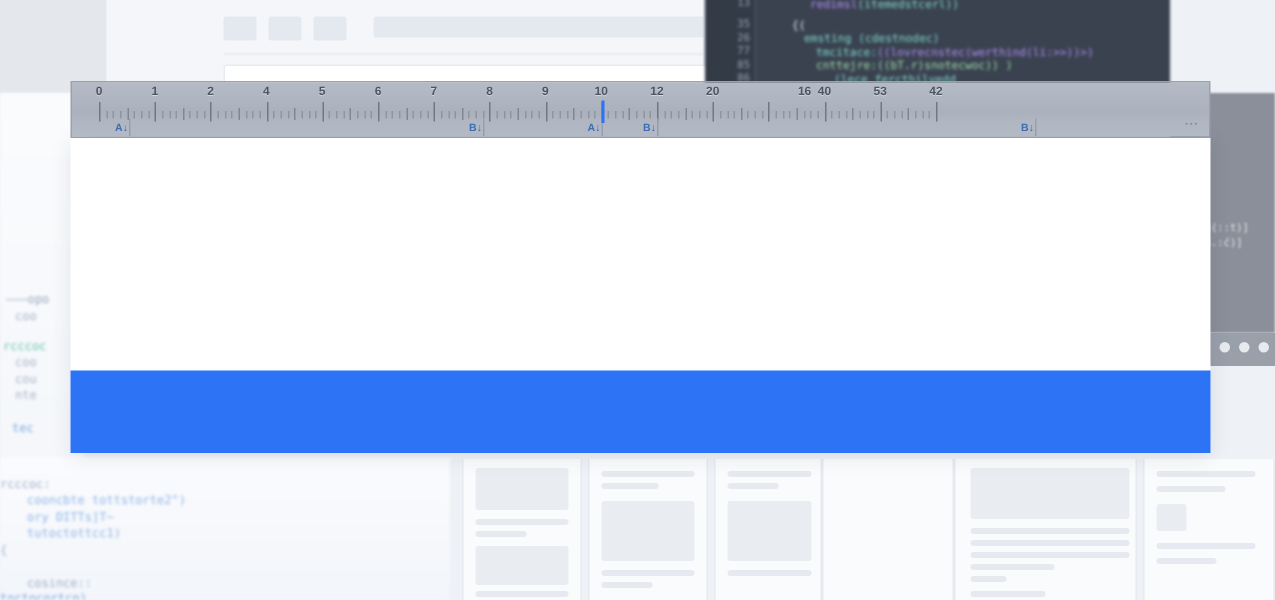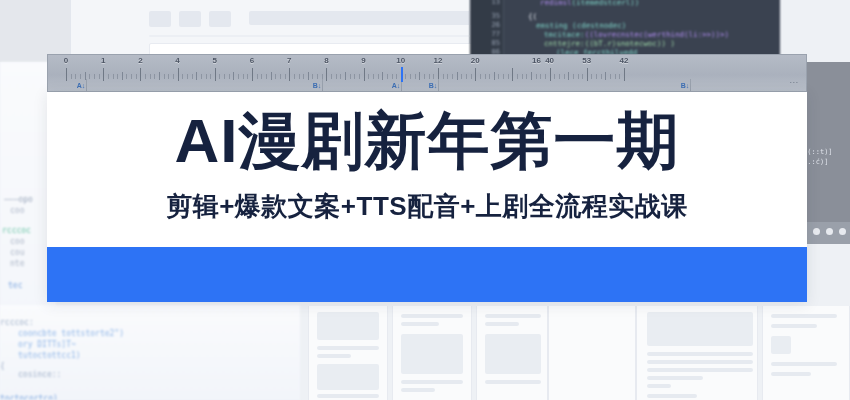--- a/index.html
+++ b/index.html
@@ -180,21 +180,21 @@
     <div class="cl" style="left:8px;top:218px;color:#7fa8e0;">tec</div>
     <div class="cl" style="left:8px;top:250px;color:#7fa8e0;">cnt</div>
   </div>
 
   <div class="bg-panel code-light" style="left:0;top:305px;width:300px;height:95px;">
     <div class="cl" style="left:0px;top:12px;color:#9fb0c9;">rcccoc:</div>
     <div class="cl" style="left:18px;top:23px;color:#8fb6e8;">cooncbte tottstorte2")</div>
     <div class="cl" style="left:18px;top:34px;color:#8fb6e8;">ory DITTs]T~</div>
     <div class="cl" style="left:18px;top:45px;color:#8fb6e8;">tutoctottcc1)</div>
     <div class="cl" style="left:0px;top:56px;color:#9fb0c9;">{</div>
-    <div class="cl" style="left:18px;top:64px;color:#9fb0c9;">cosince::</div>
+    <div class="cl" style="left:18px;top:78px;color:#9fb0c9;">cosince::</div>
     <div class="cl" style="left:0px;top:88px;color:#7fa8e0;">toctocortco)</div>
   </div>
 
   <div class="wf-card" style="left:308px;top:306px;width:80px;height:94px;">
     <div class="wf-block" style="left:8px;top:6px;width:62px;height:28px;"></div>
     <div class="wf-line" style="left:8px;top:40px;width:62px;height:4px;"></div>
     <div class="wf-line" style="left:8px;top:48px;width:34px;height:4px;"></div>
     <div class="wf-block" style="left:8px;top:58px;width:62px;height:26px;"></div>
     <div class="wf-line" style="left:8px;top:88px;width:62px;height:4px;"></div>
   </div>
@@ -382,16 +382,14 @@
       <div class="vmark" style="left: 390px;"></div>
       <div class="stop" style="left: 385px;">B↓</div>
       <div class="vmark" style="left: 642px;"></div>
       <div class="stop" style="left: 637px;">B↓</div>
     </div>
   <div class="cursor" style="left:353px;"></div>
   <div class="ellipsis">⋮</div>
 </div>
 
 <div id="card">
-  <div id="title">AI漫剧新年第一期</div>
-  <div id="subtitle">剪辑+爆款文案+TTS配音+上剧全流程实战课</div>
   <div id="accentbar"></div>
 </div>
 
 </body></html>

